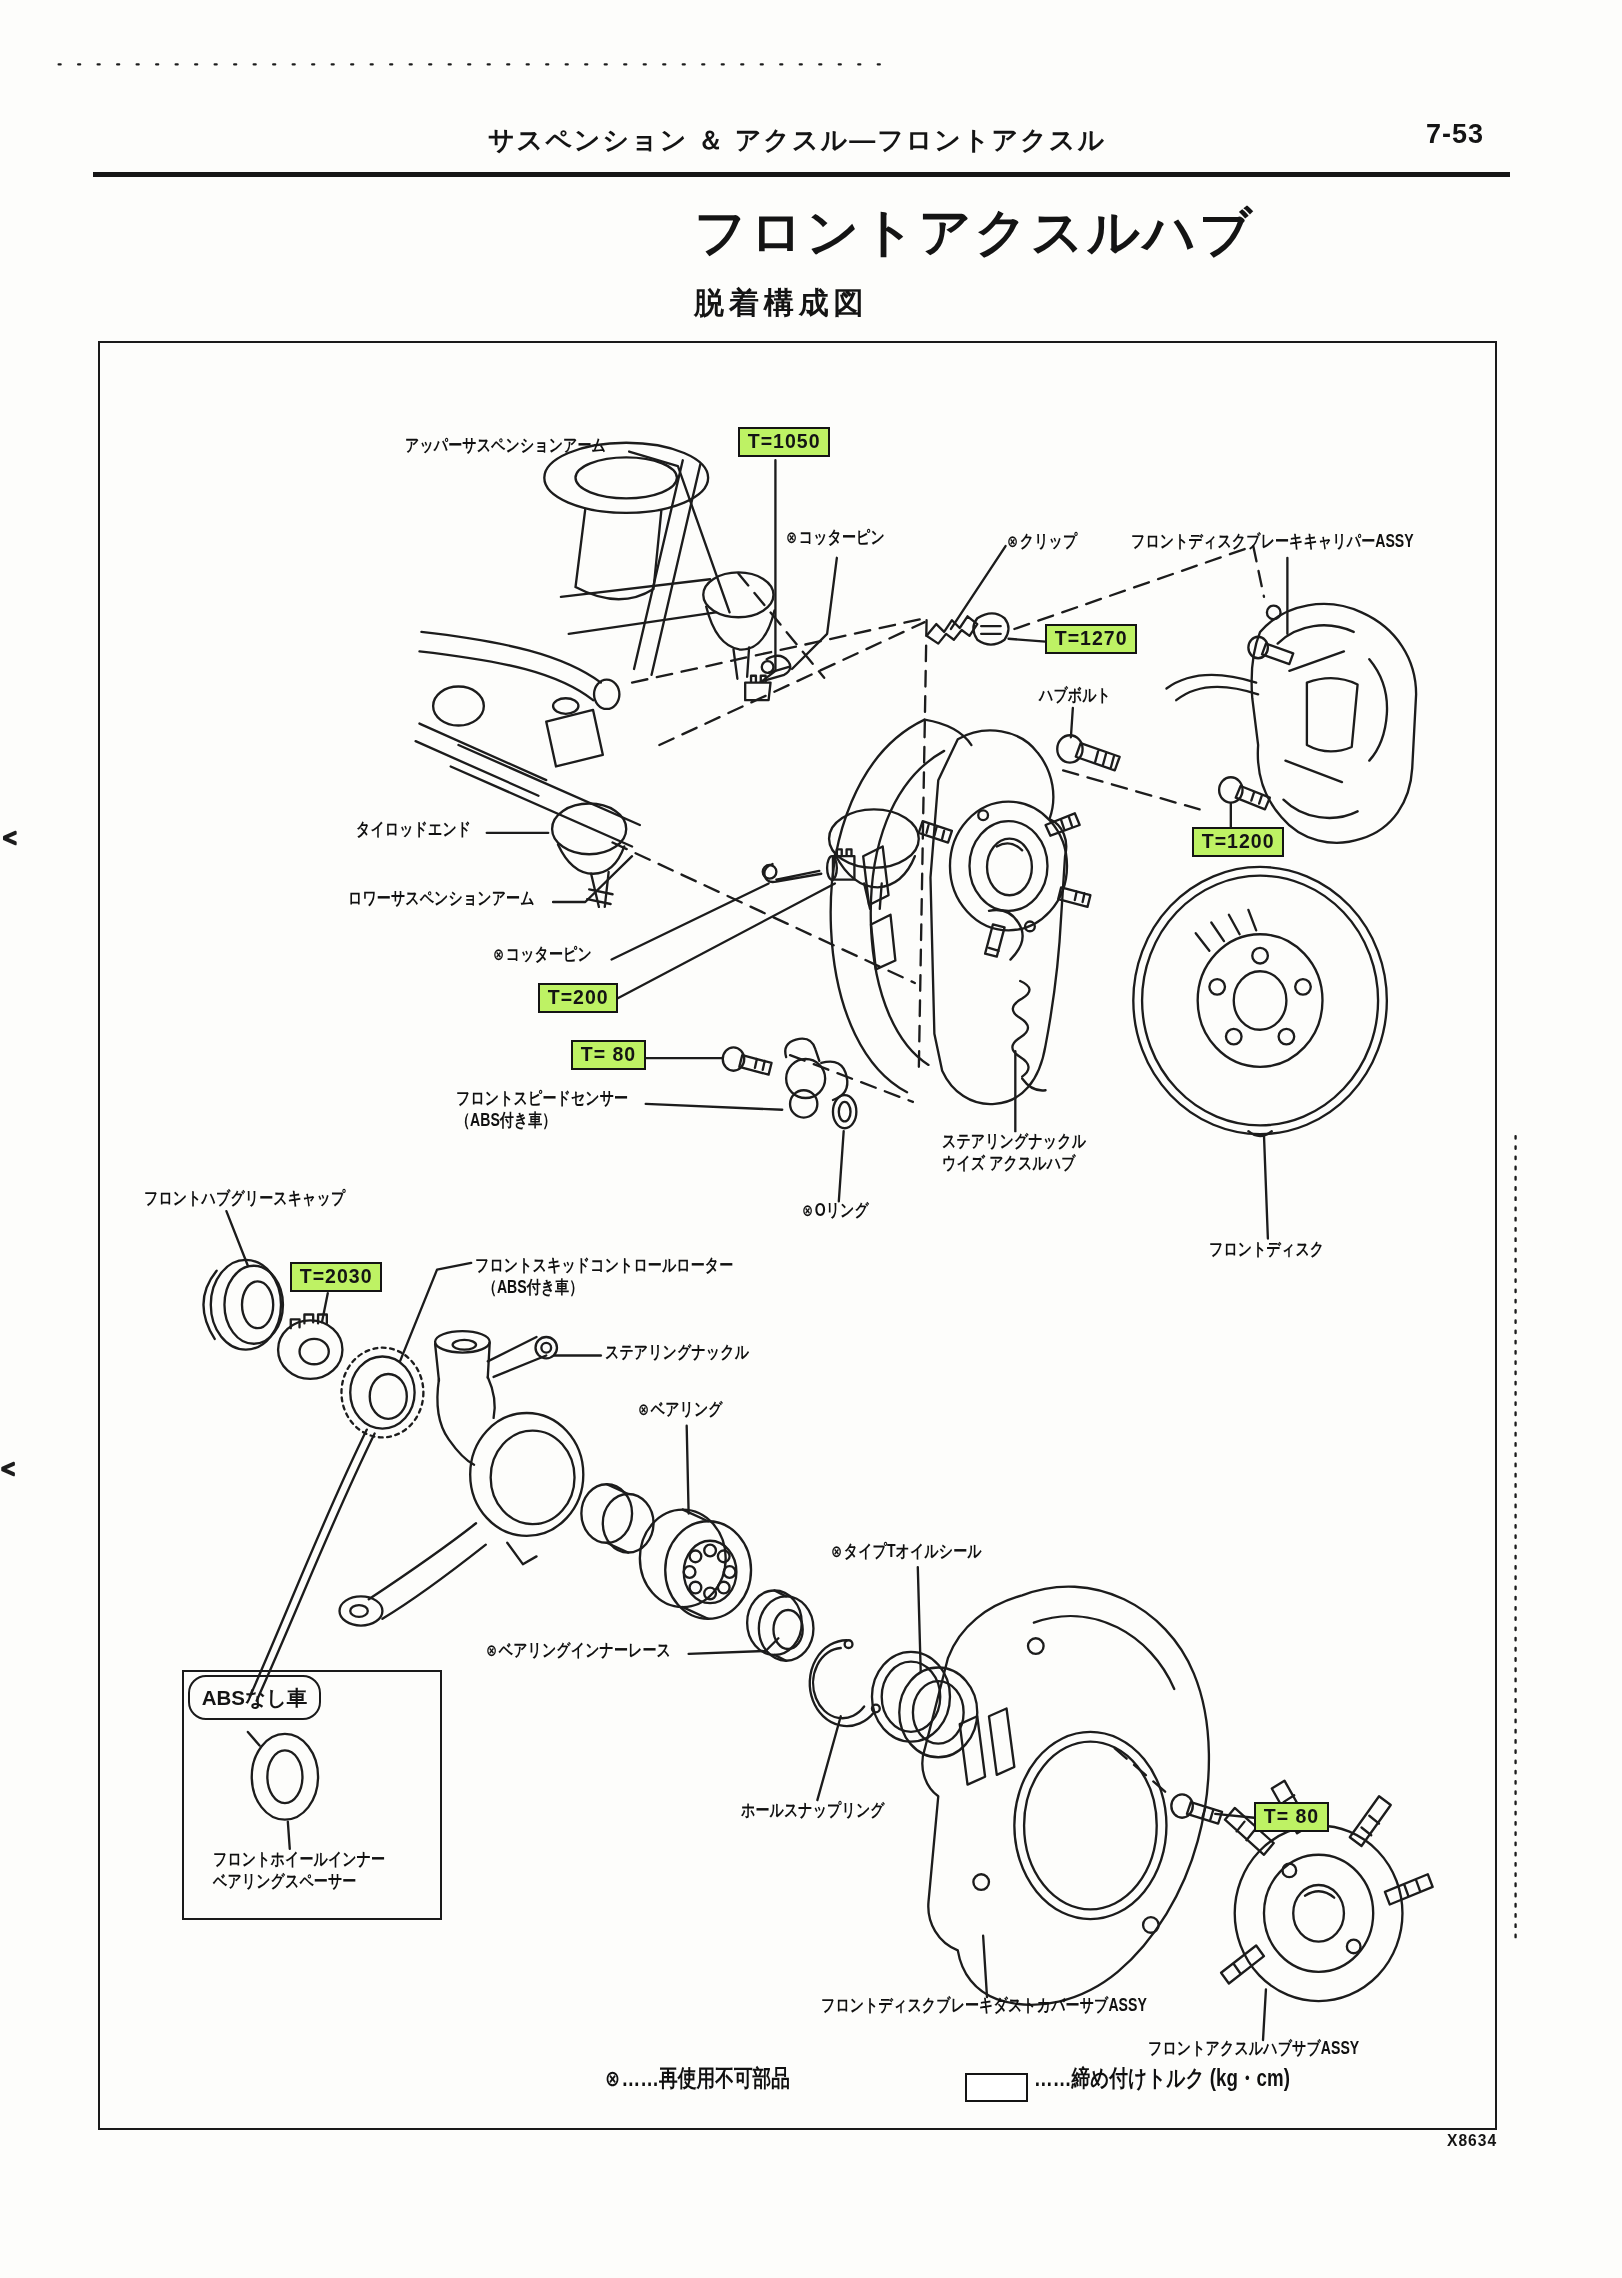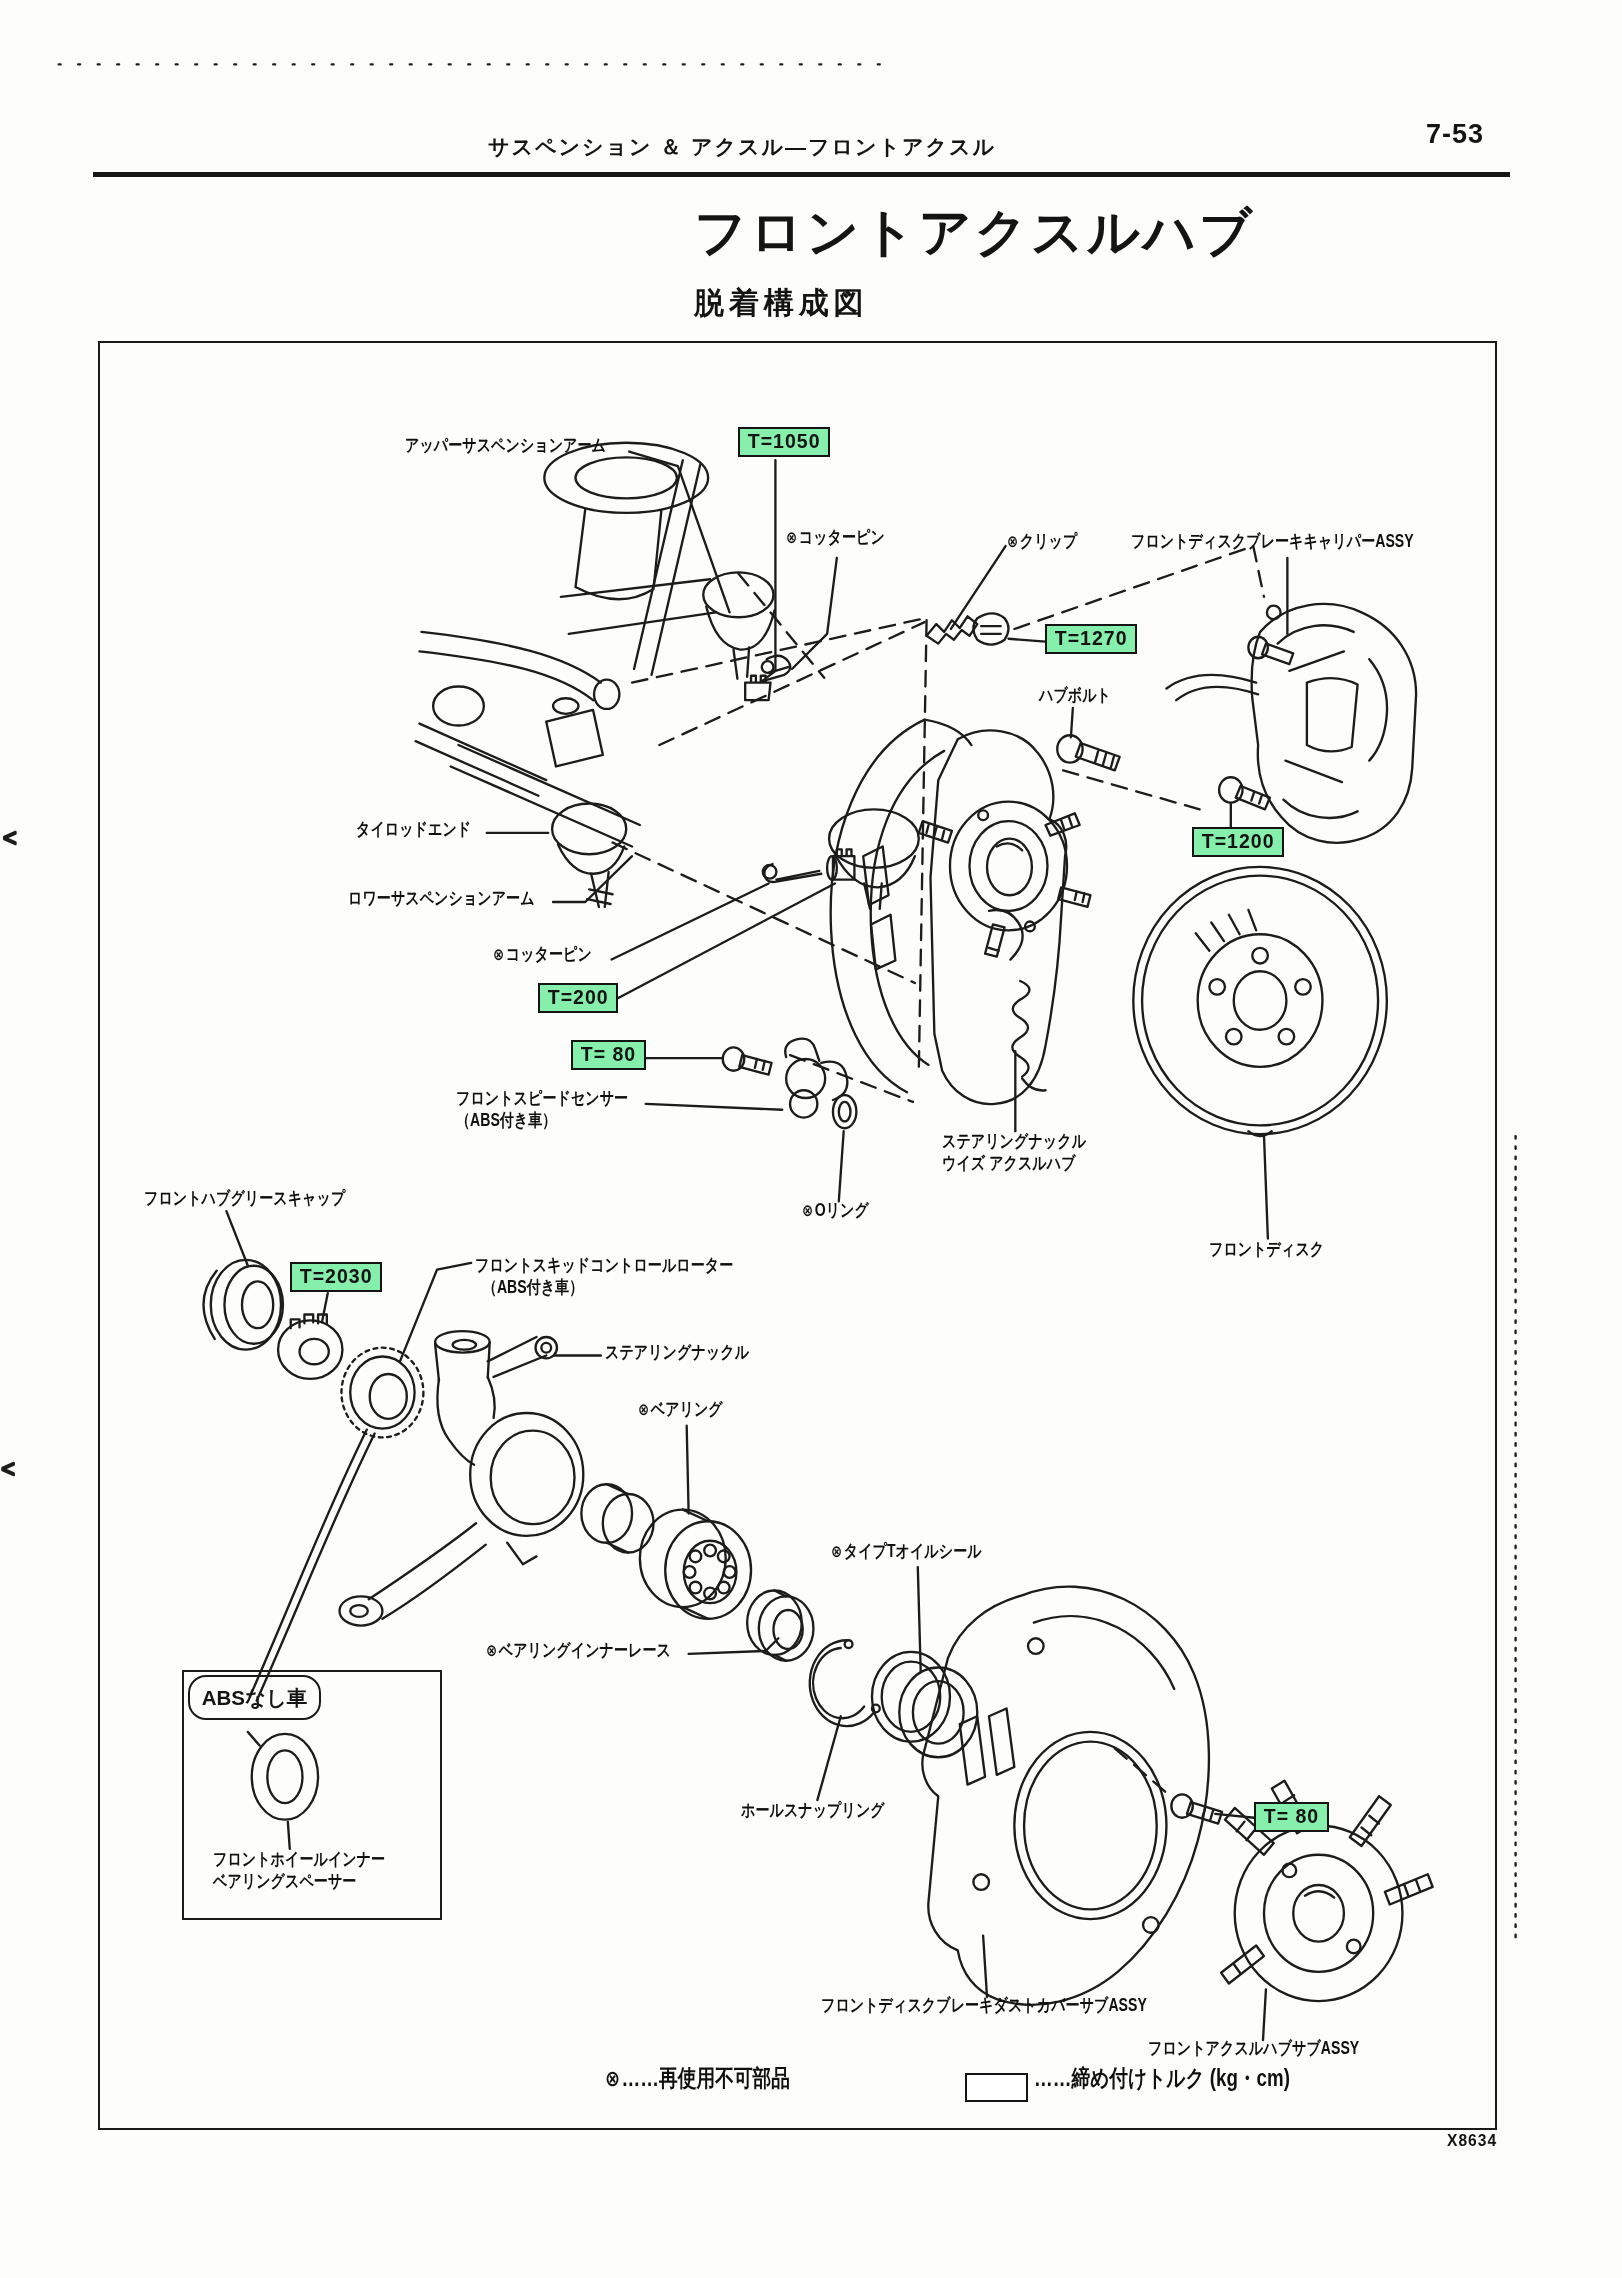--- a/index.html
+++ b/index.html
@@ -3,38 +3,38 @@
 <meta charset="utf-8">
 <style>
   html,body{margin:0;padding:0;background:#e8e8e4;}
   #page{position:relative;width:1623px;height:2278px;background:#fdfdfb;overflow:hidden;
         font-family:"Liberation Sans","DejaVu Sans",sans-serif;color:#141414;}
   .hdr{position:absolute;font-weight:700;white-space:nowrap;}
   .rule{position:absolute;background:#161616;}
   .lbl{position:absolute;font-size:17.6px;font-weight:600;letter-spacing:0;white-space:nowrap;
        transform:scaleX(.8);transform-origin:0 0;line-height:21.5px;color:#101010;}
   .lbl .nr{font-weight:700;font-size:16.6px;margin-right:2px;}
-  .torque{position:absolute;border:2.9px solid #141414;background:#86efac;padding:1px 7.8px 2px 7.8px;
+  .torque{position:absolute;border:2.9px solid #141414;background:#bef264;padding:1px 7.8px 2px 7.8px;
           font-size:19.5px;font-weight:700;letter-spacing:1px;white-space:nowrap;z-index:3;}
   .frame{position:absolute;border:2.9px solid #1a1a1a;background:transparent;}
   .absbox{position:absolute;border:2.9px solid #1a1a1a;}
   .abslbl{position:absolute;border:2.4px solid #1a1a1a;font-size:20.5px;font-weight:700;
           display:flex;align-items:center;justify-content:center;background:#fdfdfb;}
   .legend-box{position:absolute;border:2.4px solid #141414;width:59px;height:25px;background:#fff;}
   .fig{position:absolute;font-size:15.6px;font-weight:700;letter-spacing:1px;}
   svg{position:absolute;left:0;top:0;z-index:1;}
   svg *{stroke:#1c1c1c;fill:none;stroke-width:2.4;stroke-linecap:round;stroke-linejoin:round;}
   .z2{z-index:2;}
 </style>
 </head>
 <body>
 
 <div id="page">
 
-  <div class="hdr" style="left:488px;top:133px;font-size:21px;letter-spacing:2px;">サスペンション ＆ アクスル―フロントアクスル</div>
+  <div class="hdr" style="left:488px;top:123px;font-size:26px;letter-spacing:2px;">サスペンション ＆ アクスル―フロントアクスル</div>
   <div class="hdr" style="left:1426px;top:119px;font-size:27px;letter-spacing:1px;">7-53</div>
   <div class="rule" style="left:93px;top:172px;width:1417px;height:4.9px;"></div>
 
   <div class="hdr" style="left:694px;top:198px;font-size:52px;letter-spacing:2.9px;font-weight:800;">フロントアクスルハブ</div>
   <div class="hdr" style="left:694px;top:283px;font-size:30px;letter-spacing:4.9px;text-align:right;">脱着構成図</div>
 
   <div class="frame" style="left:98px;top:341px;width:1395px;height:1785px;"></div>
 
   <svg width="1623" height="2278" viewBox="0 0 1664 2336">
 

